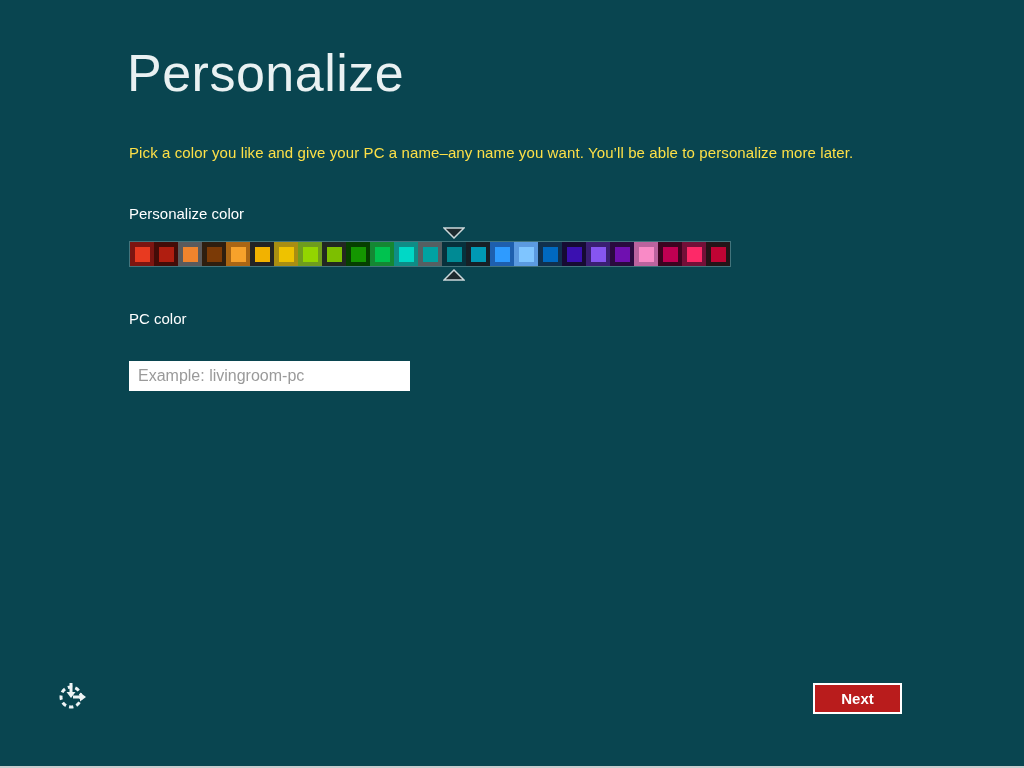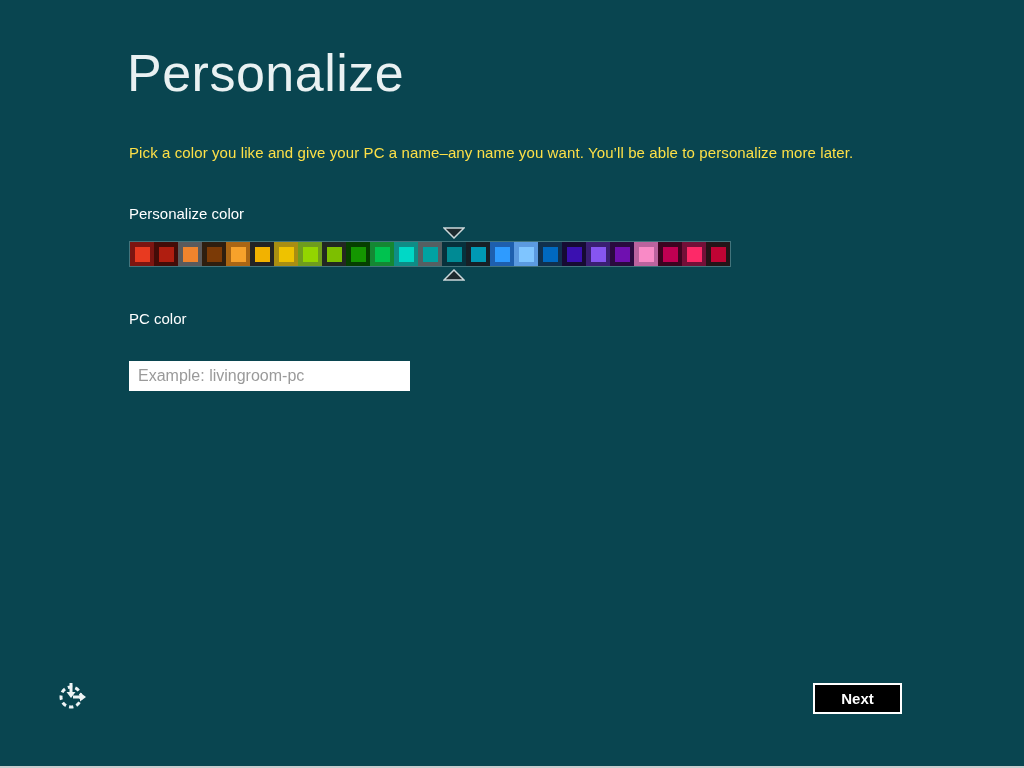--- a/index.html
+++ b/index.html
@@ -184,15 +184,15 @@
 <span class="ease-icon">
   <svg width="32" height="32" viewBox="0 0 32 32">
     <circle cx="15" cy="17" r="10" fill="none" stroke="#eef4f5" stroke-width="3" stroke-dasharray="4.4 3.2" stroke-dashoffset="2"></circle>
     <line x1="15" y1="3" x2="15" y2="12" stroke="#eef4f5" stroke-width="3"></line>
     <polygon points="10.5,12 19.5,12 15,18" fill="#eef4f5"></polygon>
     <line x1="17" y1="17" x2="25" y2="17" stroke="#eef4f5" stroke-width="3"></line>
     <polygon points="24,12.5 24,21.5 30,17" fill="#eef4f5"></polygon>
   </svg>
 </span>
 
-<button class="next-button" style="background: #000000;">Next</button>
+<button class="next-button" style="background: #b91c1c;">Next</button>
 
 <div class="bottom-edge"></div>
 
 </body></html>

